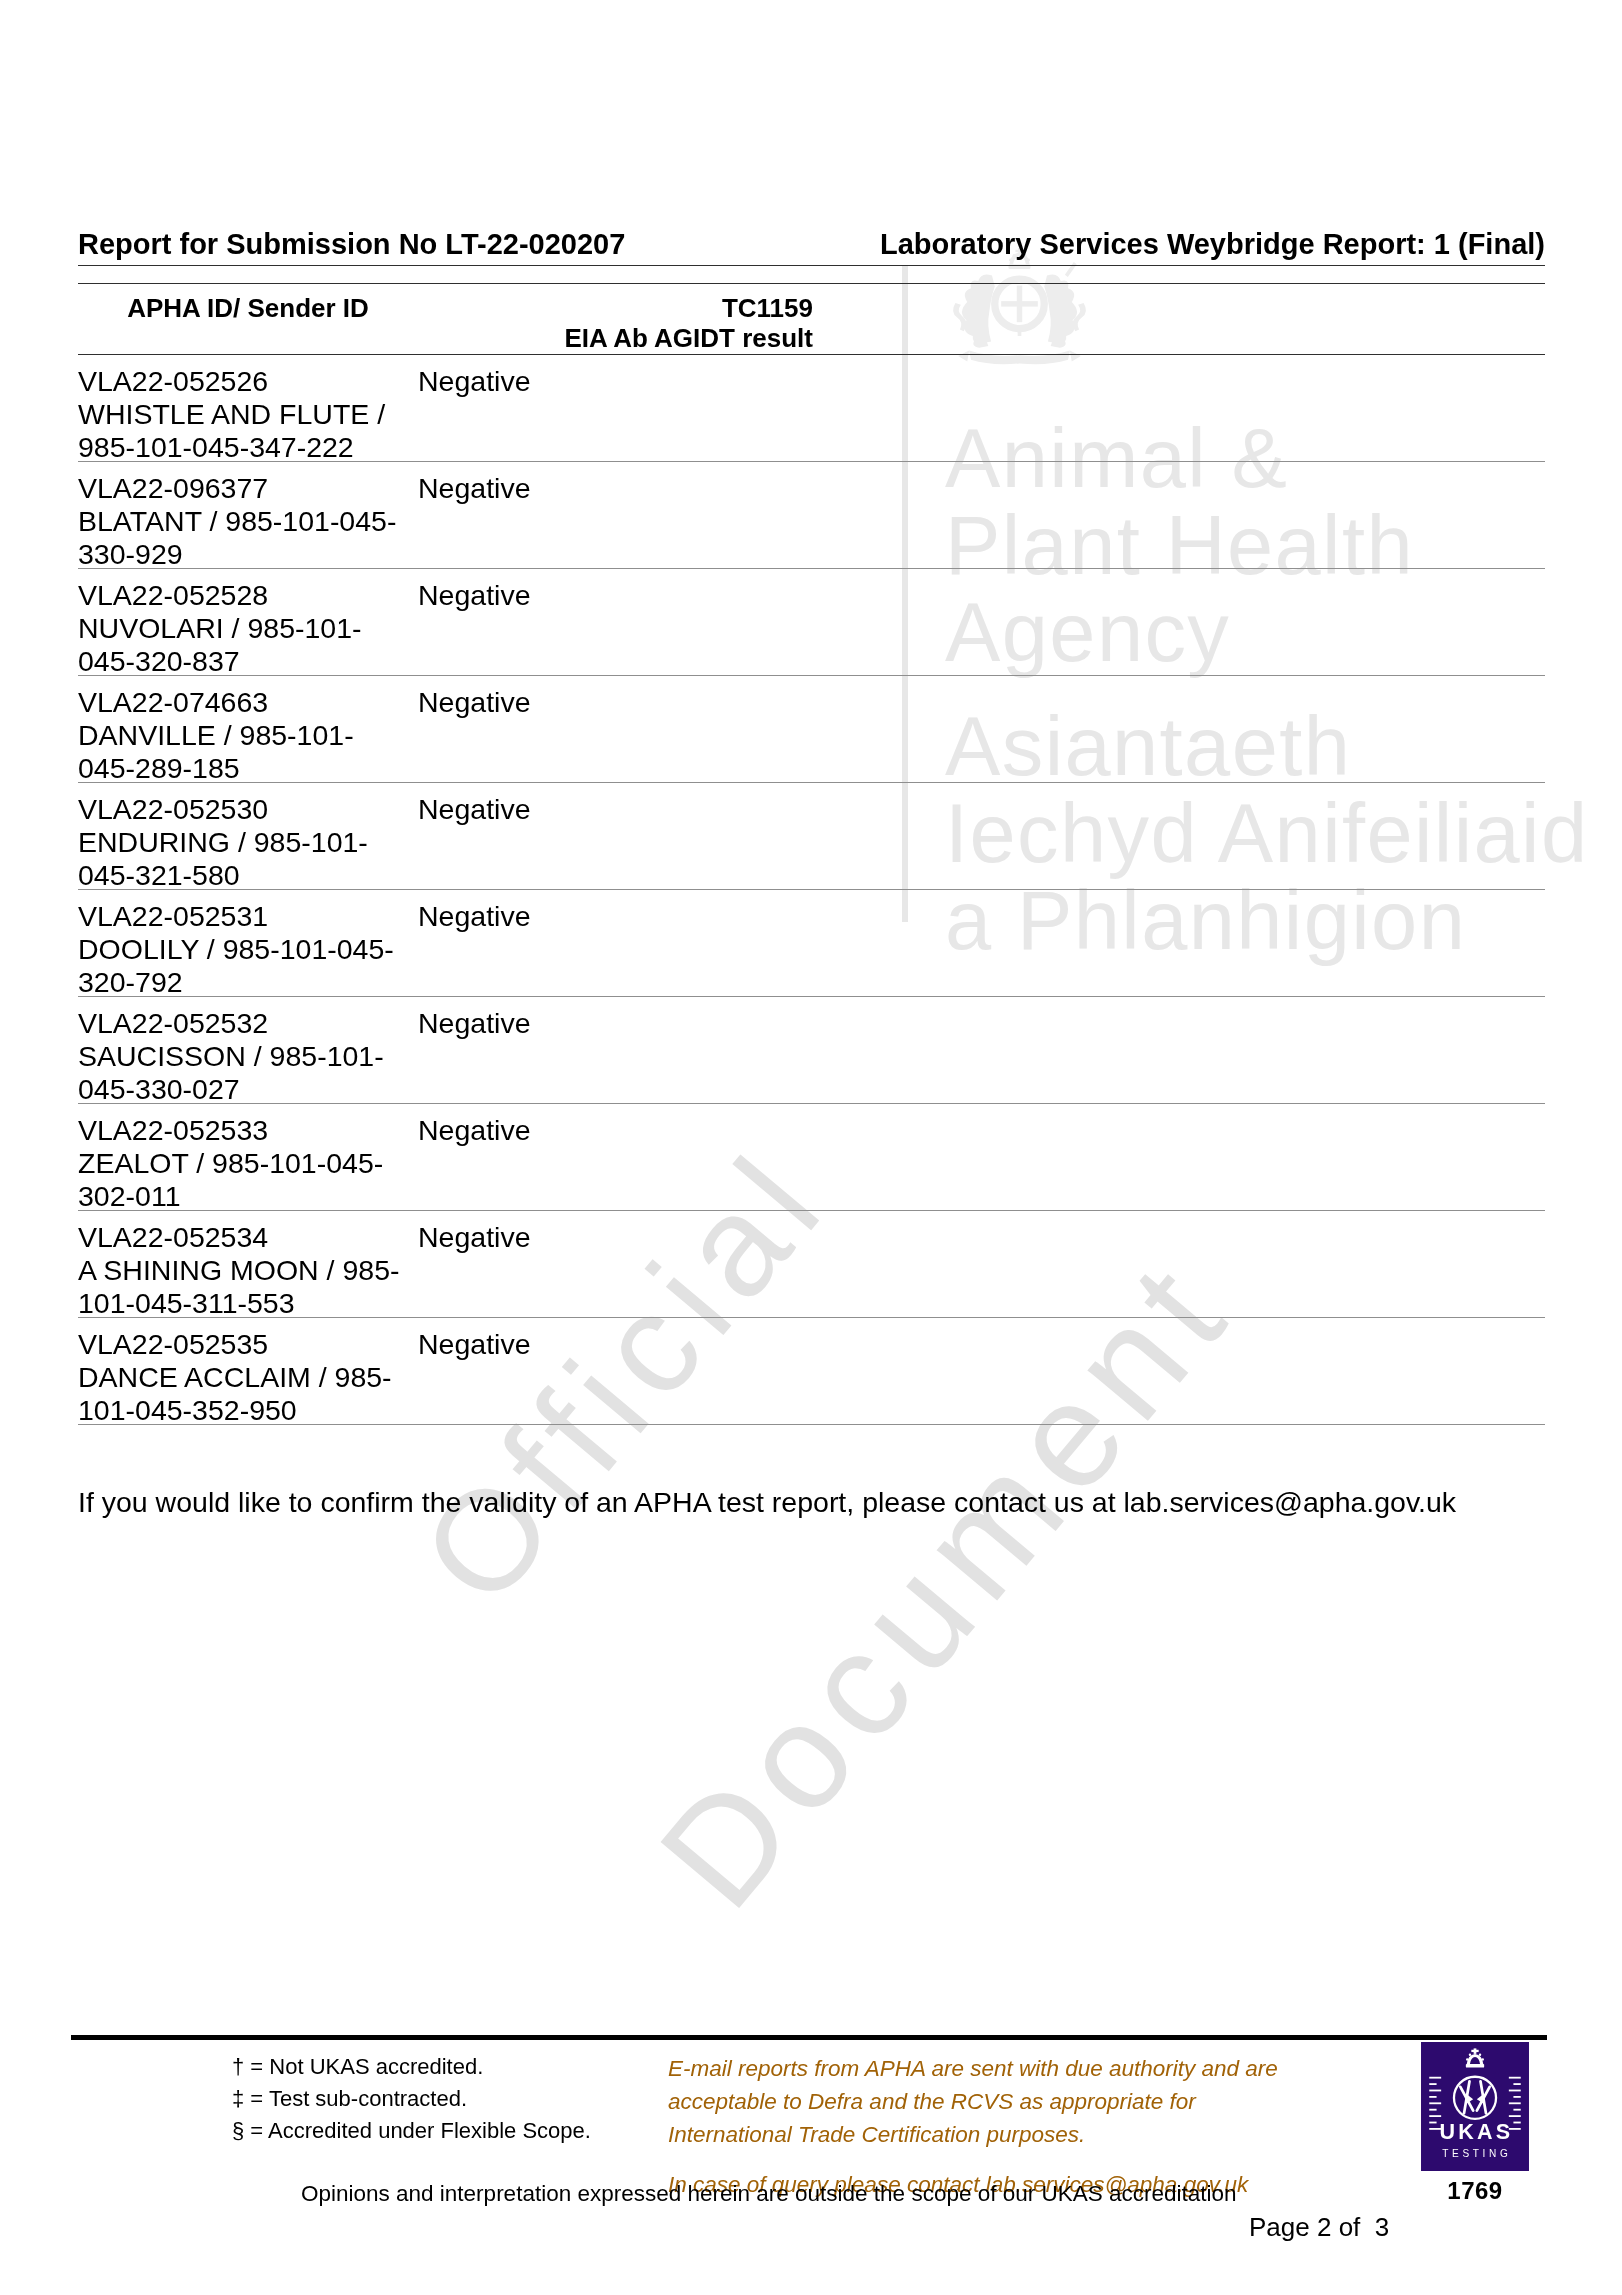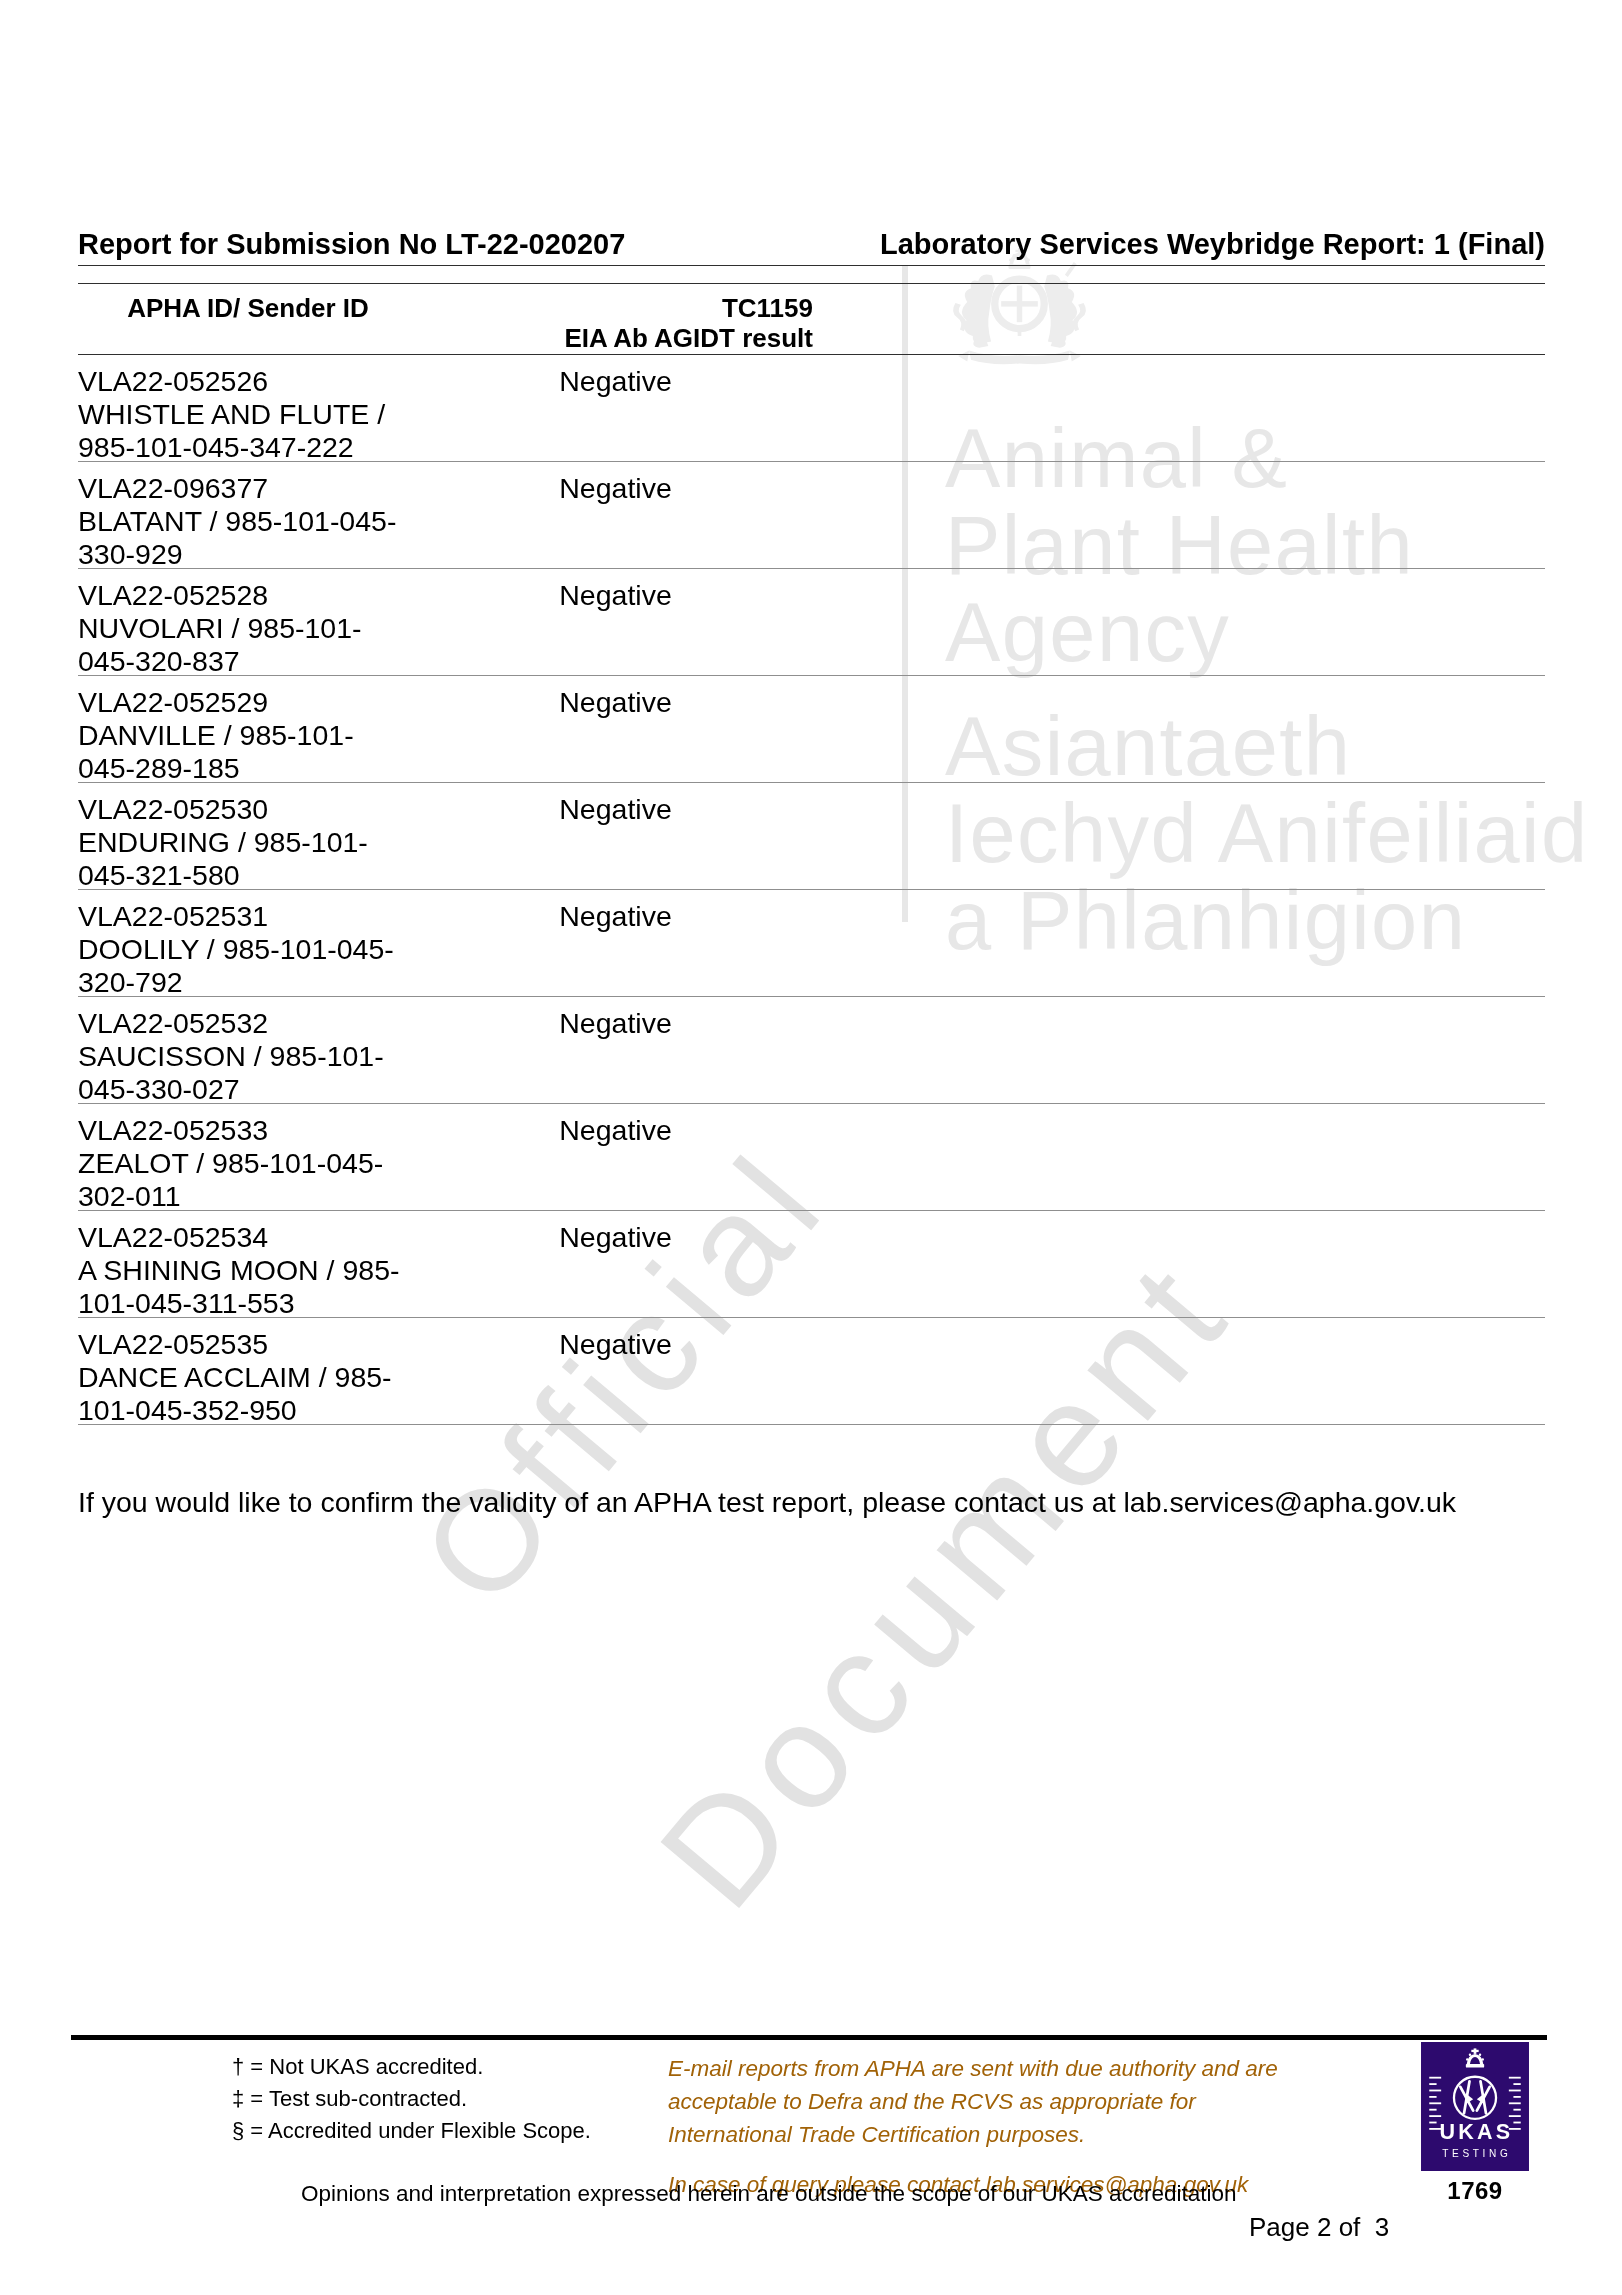--- a/index.html
+++ b/index.html
@@ -26,21 +26,21 @@
   .rule-1 { top:265px; }
   .rule-2 { top:283px; }
   .rule-3 { top:354px; }
   .col1-header { position:absolute; left:78px; top:293px; width:340px; text-align:center;
                  font-size:26px; font-weight:bold; }
   .col2-header { position:absolute; left:418px; top:293px; width:395px; text-align:right;
                  font-size:26px; font-weight:bold; line-height:30px; }
   .rows { position:absolute; left:78px; top:355px; width:1467px; }
   .row { position:relative; height:107px; box-sizing:border-box; border-bottom:0.9px solid #8f8f8f; }
   .cell-left { position:absolute; left:0; top:10px; width:331px; font-size:28.5px; line-height:33px; }
-  .cell-result { position:absolute; left:340px; top:10px; width:395px; text-align:center;
+  .cell-result { position:absolute; left:340px; top:10px; width:395px; 
                  font-size:28.5px; }
   .validity { position:absolute; left:78px; top:1486px; width:1469px; font-size:28.5px; }
   
   .footer-rule { position:absolute; left:71px; top:2035px; width:1476px; height:4.6px; background:#000; }
   .legend { position:absolute; left:232px; top:2051px; font-size:22px; line-height:32px; }
   .notices { position:absolute; left:668px; top:2052px; width:617px; font-size:22.5px;
              font-style:italic; color:#a16207; line-height:33px; }
   .notice-2 { margin-top:17.4px; }
   .opinions { position:absolute; left:301px; top:2181px; font-size:22.5px; }
   .page-label { position:absolute; left:1205px; top:2212px; font-size:26px; white-space:pre;margin-left:44px; }
@@ -146,21 +146,21 @@
         <div class="row">
           <div class="cell-left">
             <span>VLA22-052528</span><br>
             <span>NUVOLARI / 985-101-045-320-837</span>
           </div>
           <div class="cell-result">Negative</div>
         </div>
 
         <div class="row">
           <div class="cell-left">
-            <span>VLA22-052529</span><br>
+            <span>VLA22-074663</span><br>
             <span>DANVILLE / 985-101-045-289-185</span>
           </div>
           <div class="cell-result">Negative</div>
         </div>
 
         <div class="row">
           <div class="cell-left">
             <span>VLA22-052530</span><br>
             <span>ENDURING / 985-101-045-321-580</span>
           </div>

